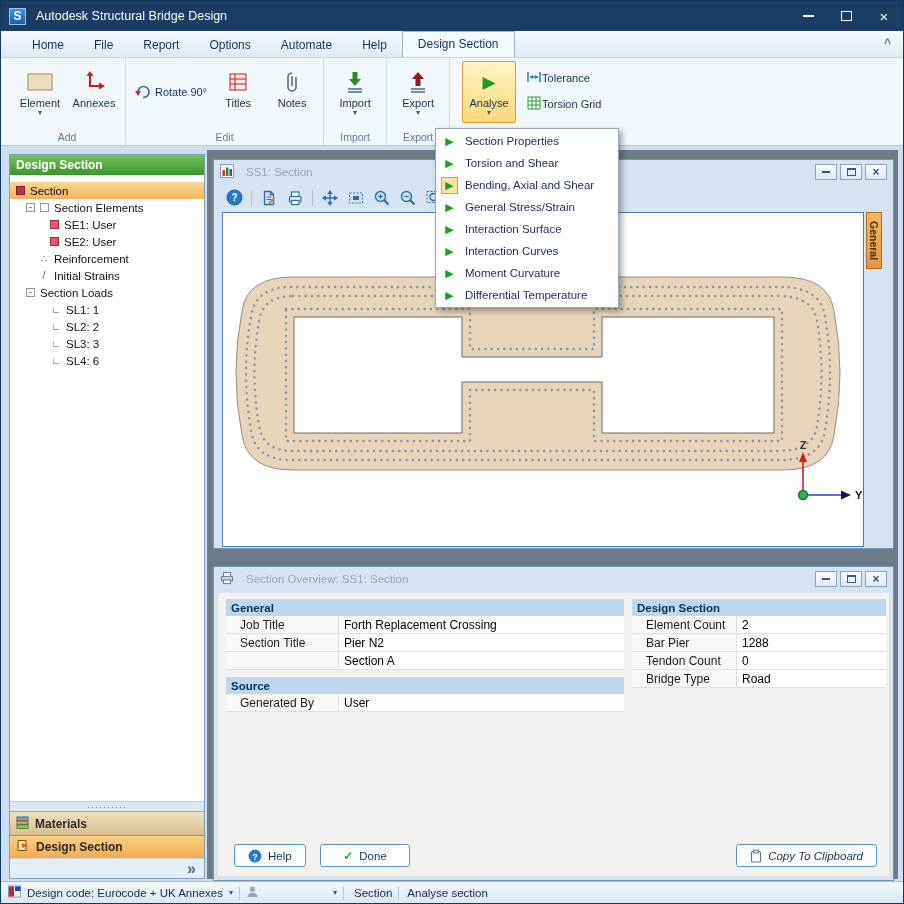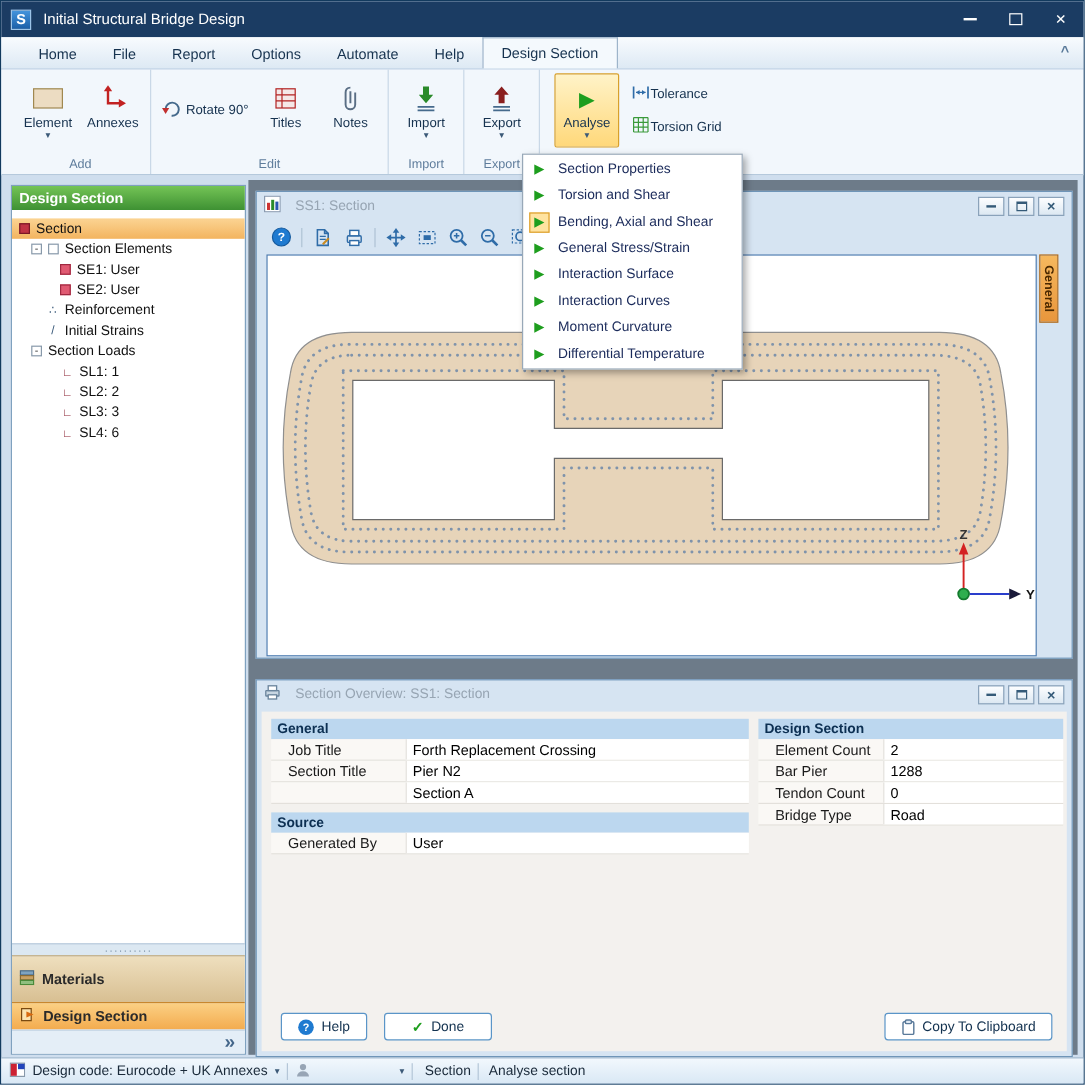--- a/index.html
+++ b/index.html
@@ -49,21 +49,21 @@
   .trow{height:17px;display:flex;align-items:center;}
   .trow.sel{background:linear-gradient(#fbd493,#f3b45f);}
   .expander{width:9px;height:9px;border:1px solid #8899aa;background:#fff;font-size:9px;line-height:7px;text-align:center;color:#333;margin-right:5px;flex:none;}
   .sqicon{width:9px;height:9px;margin-right:5px;flex:none;}
   .ic-section{background:#c03344;border:1px solid #7a1826;}
   .ic-check{background:#fff;border:1px solid #8899aa;}
   .ic-se{background:#e05a72;border:1px solid #a02840;}
   .tglyph{width:12px;text-align:center;margin-right:4px;flex:none;font-size:10px;color:#3a5a7a;}
   .tglyph.load{color:#8a2030;font-weight:bold;font-size:9px;}
   .splitter{height:10px;background:#dce8f2;border-top:1px solid #b8cadc;display:flex;align-items:center;justify-content:center;color:#7a92a8;font-size:9px;letter-spacing:1px;line-height:6px;flex:none;}
-  .matbar{height:39px;background:linear-gradient(#eedfbe,#d8bf92);border-top:1px solid #b8a478;display:flex;align-items:center;padding-left:6px;font-size:12px;font-weight:bold;color:#2a2a2a;gap:6px;flex:none;}
+  .matbar{height:24px;background:linear-gradient(#eedfbe,#d8bf92);border-top:1px solid #b8a478;display:flex;align-items:center;padding-left:6px;font-size:12px;font-weight:bold;color:#2a2a2a;gap:6px;flex:none;}
   .dsbar{height:23px;background:linear-gradient(#fbd084,#f3ab4e);border-top:1px solid #c8872e;display:flex;align-items:center;padding-left:6px;font-size:12px;font-weight:bold;color:#2a2a2a;gap:6px;flex:none;}
   .collapse-row{height:20px;background:#e4eef7;border-top:1px solid #c2d4e4;display:flex;justify-content:flex-end;align-items:center;padding-right:8px;color:#44668a;font-weight:bold;flex:none;}
 
   
   .mdi{position:absolute;left:206px;top:149px;right:5px;bottom:24px;background:#6d7b89;}
   .mwin{position:absolute;background:#d6e4f2;border:1px solid #6f95b8;z-index:10;}
   .mtitle{height:23px;display:flex;align-items:center;padding:0 6px;gap:12px;color:#97a5b3;font-size:11.5px;}
   .mbtns{margin-left:auto;display:flex;gap:3px;}
   .mbtn{width:22px;height:16px;border:1px solid #8aa2ba;background:linear-gradient(#fdfeff,#dce8f2);display:flex;align-items:center;justify-content:center;}
   .g-min{width:8px;height:2px;background:#345a78;}
@@ -97,21 +97,21 @@
   .ssep{width:1px;height:14px;background:#b4c6d8;}
   .scaret{font-size:8px;color:#3c5a78;}
 </style>
 </head>
 <body>
 
 <div class="app">
 
   <div class="titlebar">
     <div class="logo">S</div>
-    <div class="title-text">Initial Structural Bridge Design</div>
+    <div class="title-text">Autodesk Structural Bridge Design</div>
     <div class="win-controls">
       <div class="wbtn">
           <span class="g-min-w"></span>
         </div>
       <div class="wbtn">
           <span class="g-max-w"></span>
         </div>
       <div class="wbtn">
           <span>×</span>
         </div>
@@ -506,21 +506,21 @@
         <svg width="14" height="14">
             <circle cx="7" cy="7" r="6.5" fill="#1f7ad0"></circle>
             <text x="7" y="10.5" text-anchor="middle" font-size="9" font-weight="bold" fill="#fff">?</text>
           </svg>
         <span>Help</span>
       </div>
       <div class="btn" style="left:102px;width:90px;">
         <span class="checkglyph">✓</span>
         <span>Done</span>
       </div>
-      <div class="btn" style="right:12px;">
+      <div class="btn" style="right:12px;font-style:italic;">
         <svg width="12" height="14" fill="none" stroke="#5a7a9a" stroke-width="1.2">
           <rect x="1.5" y="2.5" width="9" height="10.5" rx="1" fill="#fff"></rect>
           <rect x="3.5" y="1" width="5" height="3" rx="1" fill="#dfe9f3"></rect>
         </svg>
         <span>Copy To Clipboard</span>
       </div>
     </div>
   </div>
 
   <div class="menu">

